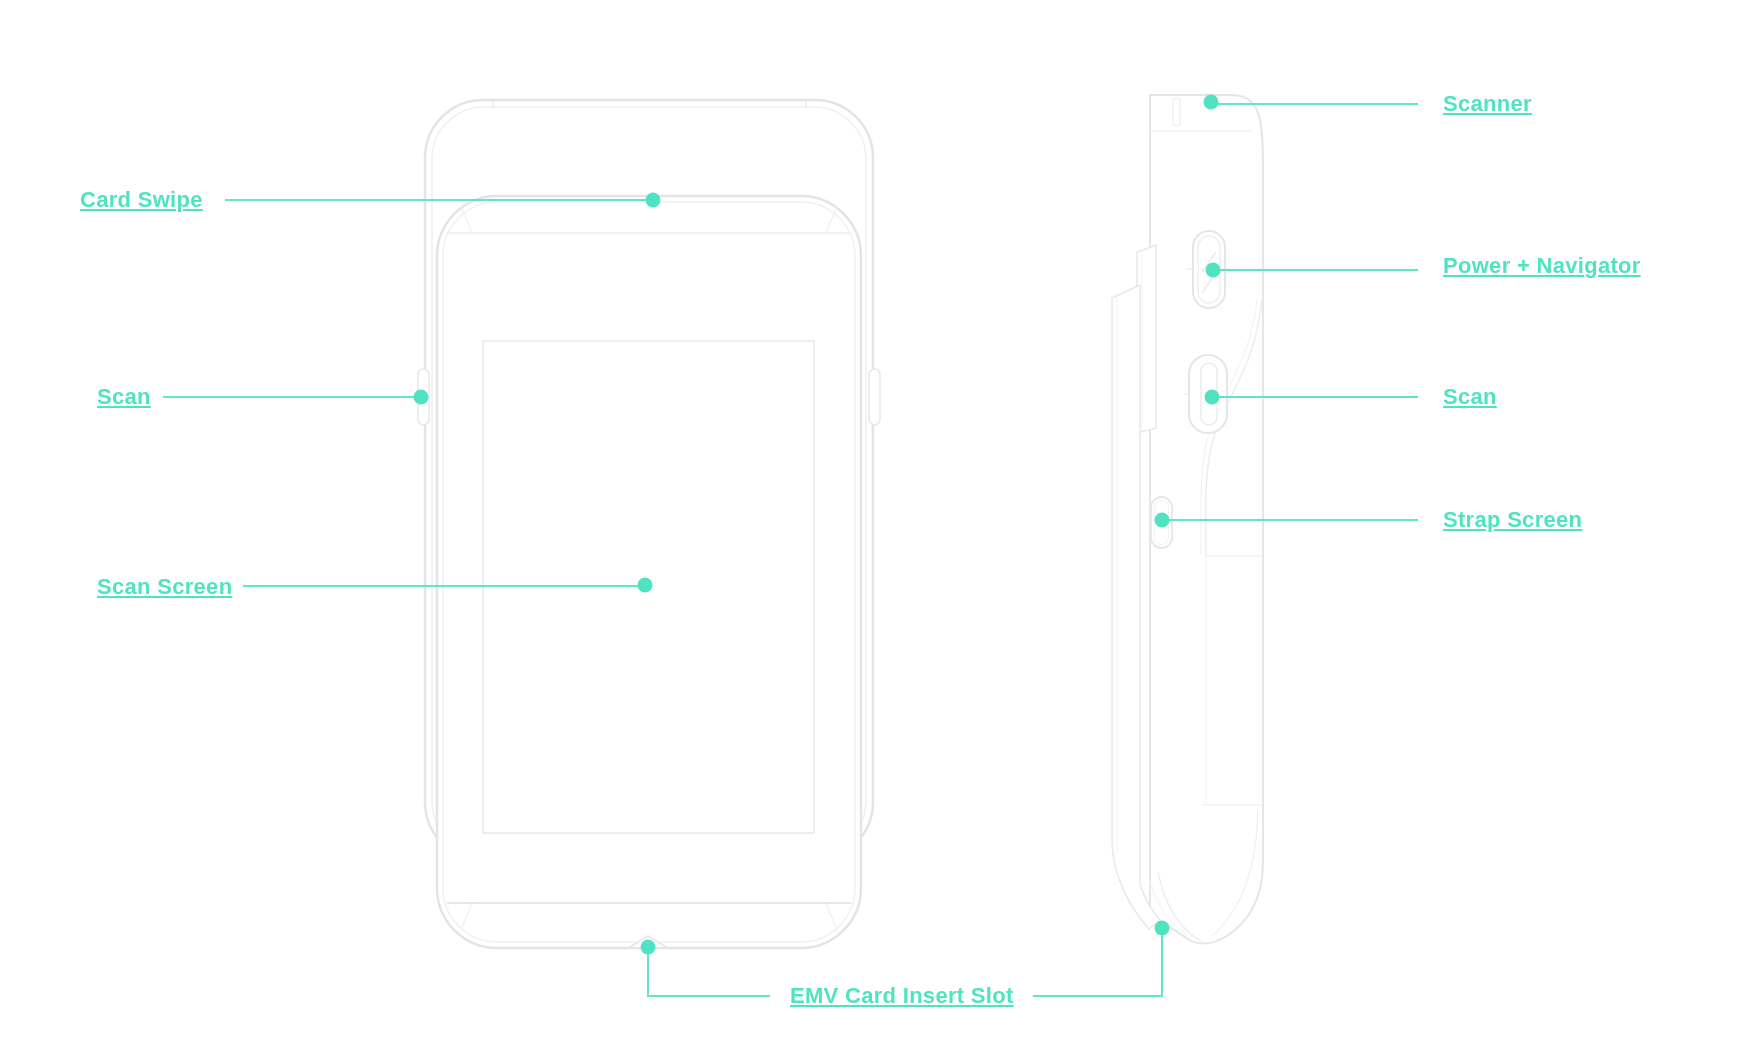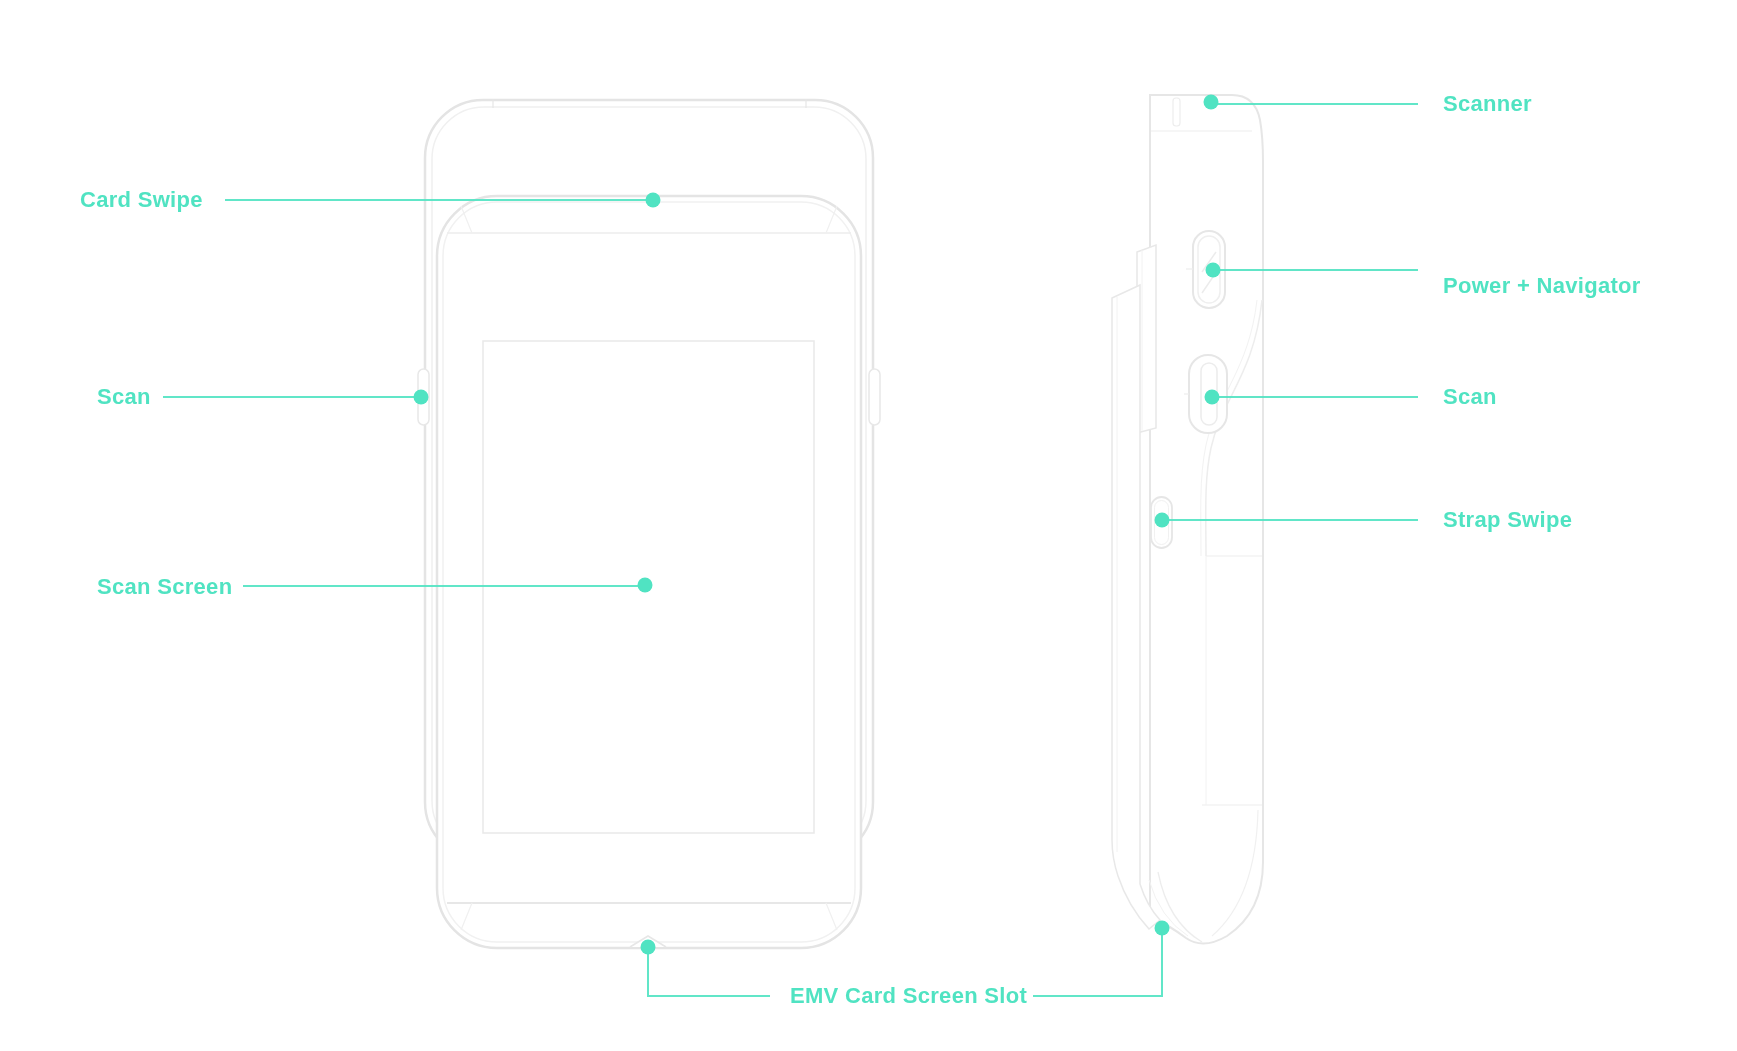--- a/index.html
+++ b/index.html
@@ -5,21 +5,21 @@
   html,body{margin:0;padding:0;background:#ffffff;}
   #stage{
     position:relative;width:1737px;height:1051px;background:#ffffff;
     overflow:hidden;font-family:"Liberation Sans", sans-serif;
   }
   #art{position:absolute;left:0;top:0;}
   .callout-label{
     position:absolute;
     font-size:22px;font-weight:700;letter-spacing:.3px;
     color:var(--accent,#50E3C2);
-    line-height:30px;height:30px;white-space:nowrap;
+    line-height:30px;height:30px;white-space:nowrap;text-decoration:underline;
   }
 </style>
 </head>
 <body>
 
 <div id="stage">
 
   <svg id="art" width="1737" height="1051" viewBox="0 0 1737 1051">
 
     <g>
@@ -113,22 +113,22 @@
       <circle cx="1162" cy="520" r="7.5"></circle>
     </g>
   </svg>
 
   <div class="callout-label" style="left:80px;top:185px">Card Swipe</div>
 
   <div class="callout-label" style="left:97px;top:382px">Scan</div>
 
   <div class="callout-label" style="left:97px;top:572px">Scan Screen</div>
 
-  <div class="callout-label" style="left:790px;top:981px">EMV Card Screen Slot</div>
+  <div class="callout-label" style="left:790px;top:981px">EMV Card Insert Slot</div>
 
   <div class="callout-label" style="left:1443px;top:89px">Scanner</div>
 
-  <div class="callout-label" style="left:1443px;top:271px">Power + Navigator</div>
+  <div class="callout-label" style="left:1443px;top:251px">Power + Navigator</div>
 
   <div class="callout-label" style="left:1443px;top:382px">Scan</div>
 
-  <div class="callout-label" style="left:1443px;top:505px">Strap Swipe</div>
+  <div class="callout-label" style="left:1443px;top:505px">Strap Screen</div>
 </div>
 
 </body></html>

